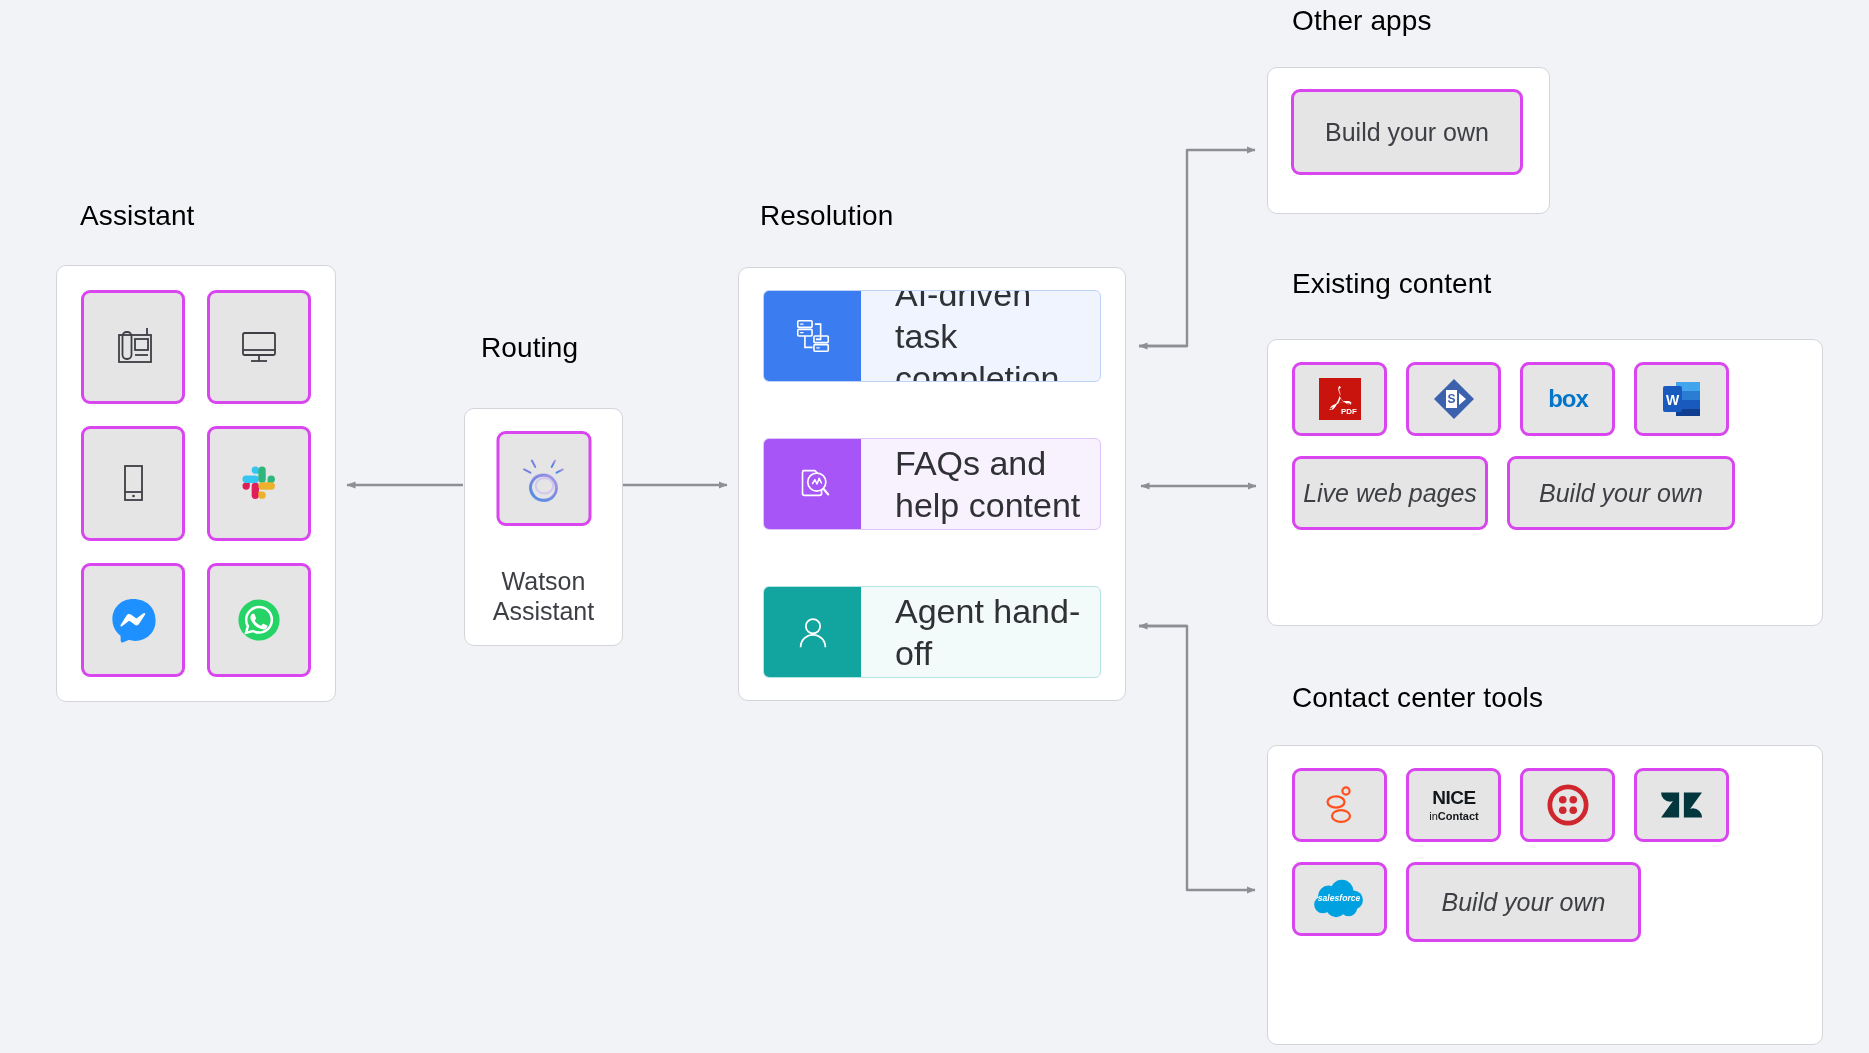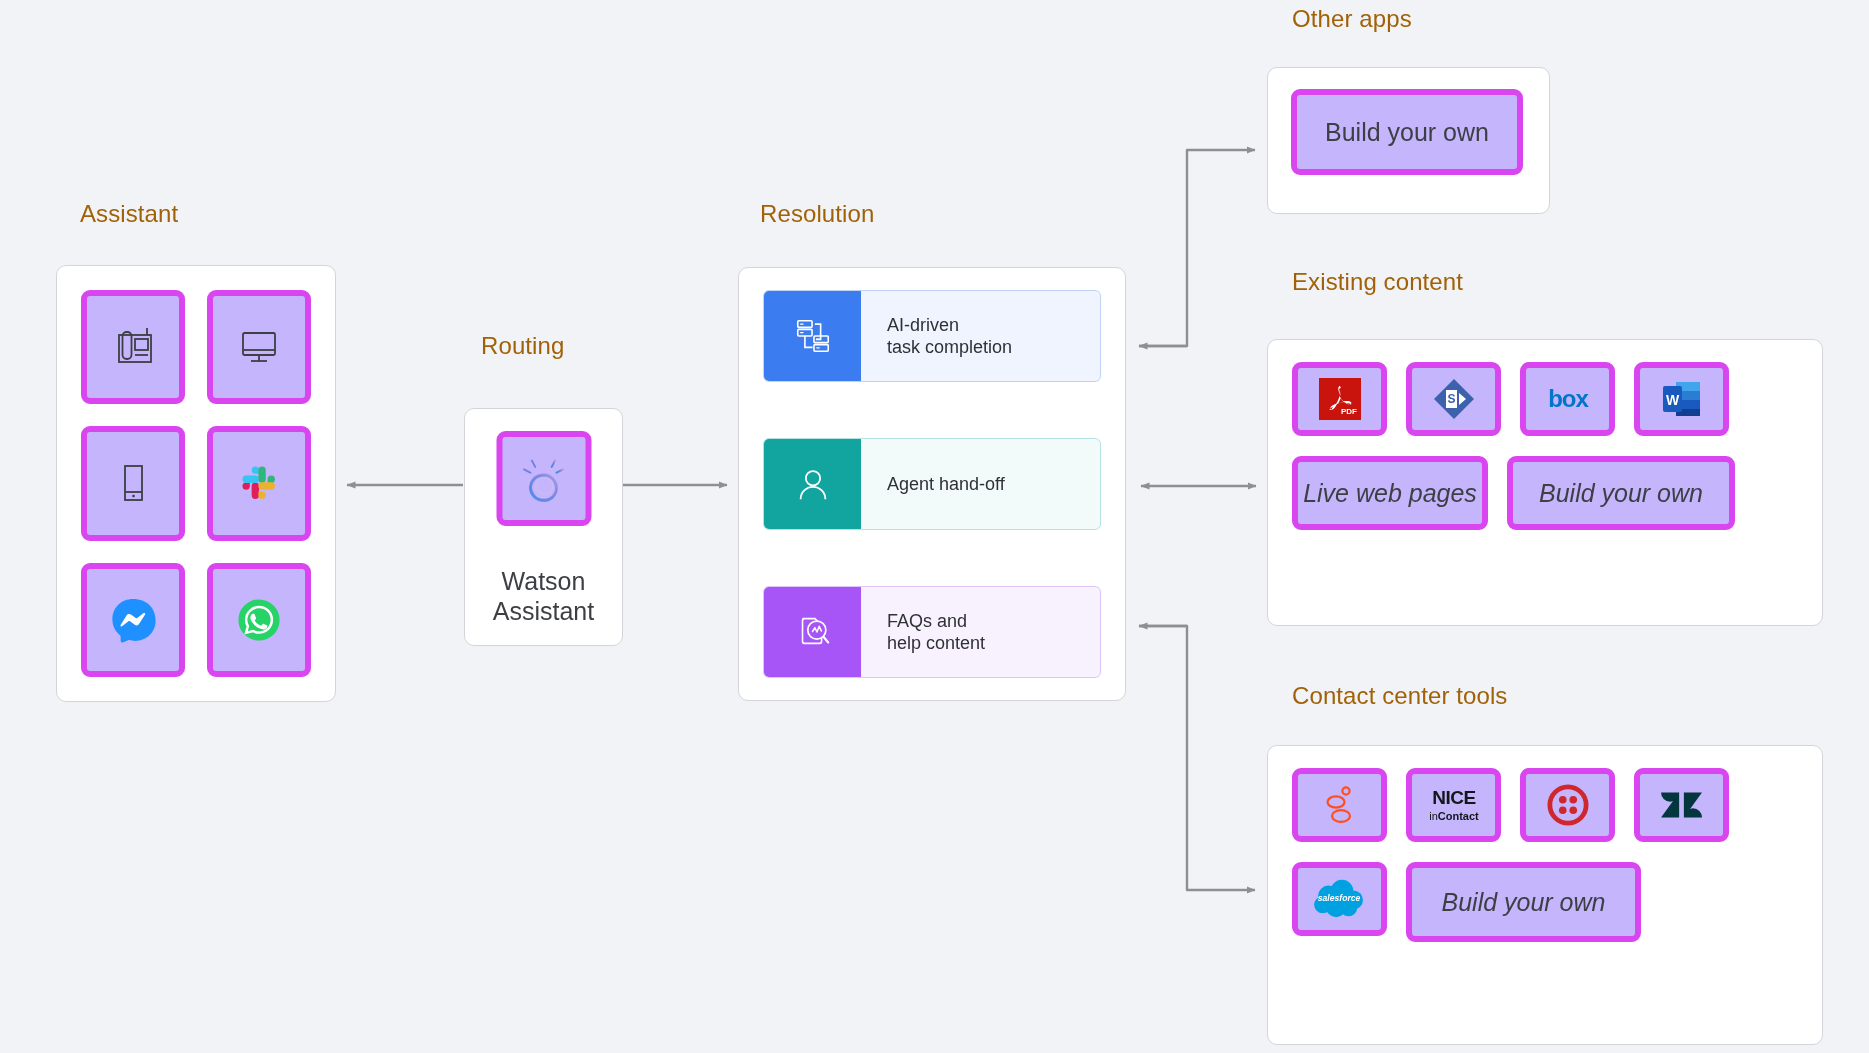--- a/index.html
+++ b/index.html
@@ -7,37 +7,37 @@
   html, body {
     width: 1869px; height: 1053px;
     background: #f2f3f7;
     font-family: "Liberation Sans", sans-serif;
     overflow: hidden;
   }
   #stage { position: relative; width: 1869px; height: 1053px; }
 
   .heading {
     position: absolute;
-    font-size: 24px;
+    font-size: 28px;
     font-weight: 400;
-    color: #a16207;
+    color: #000000;
     letter-spacing: 0.1px;
     white-space: nowrap;
   }
 
   .panel {
     position: absolute;
     background: #ffffff;
     border: 1px solid #d3d5da;
     border-radius: 10px;
   }
 
   .tile {
-    background: #c4b5fd;
-    border: 6px solid #d946ef;
+    background: #e5e5e5;
+    border: 3px solid #d946ef;
     border-radius: 9px;
     display: flex;
     align-items: center;
     justify-content: center;
   }
   .tile-label {
     font-size: 25px;
     color: #3d3f44;
     white-space: nowrap;
   }
@@ -80,21 +80,21 @@
     background: #f4f4f6;
   }
   .res-icon {
     width: 97px; flex: 0 0 97px;
     display: flex; align-items: center; justify-content: center;
   }
   .res-text {
     flex: 1;
     display: flex; align-items: center;
     padding-left: 26px;
-    font-size: 18px; line-height: 1.24; color: #2f3135;
+    font-size: 34px; line-height: 1.24; color: #2f3135; margin-left: 8px;
   }
   .res-row.blue  { border: 1px solid #bfd3f5; }
   .res-row.purple{ border: 1px solid #ddc5f7; }
   .res-row.teal  { border: 1px solid #b4e3e1; }
 
   
   #otherapps-panel { left: 1267px; top: 67px; width: 283px; height: 147px; }
   #existing-panel  { left: 1267px; top: 339px; width: 556px; height: 287px; }
   #contact-panel   { left: 1267px; top: 745px; width: 556px; height: 300px; }
 
@@ -285,47 +285,47 @@
           </svg>
         </div>
         <div class="res-text">
           <div>
             <div>AI-driven</div>
             <div>task completion</div>
           </div>
         </div>
       </div>
 
-      <div class="res-row teal" style="background:#f3fbfa;">
-        <div class="res-icon" style="background:#12a5a0;">
-          <svg width="42" height="40" viewBox="0 0 44 42">
-            <circle cx="22" cy="15" r="7.5" fill="none" stroke="#fff" stroke-width="1.9"></circle>
-            <path d="M9 37 a13 13 0 0 1 26 0" fill="none" stroke="#fff" stroke-width="1.9"></path>
-          </svg>
-        </div>
-        <div class="res-text">
-          <div>
-            <div>Agent hand-off</div>
-          </div>
-        </div>
-      </div>
-
       <div class="res-row purple" style="background:#f8f2fe;">
         <div class="res-icon" style="background:#a855f7;">
           <svg width="42" height="40" viewBox="0 0 44 42">
             <path d="M11 7 h13 l7 7 v17 a2 2 0 0 1 -2 2 H13 a2 2 0 0 1 -2 -2 V9 a2 2 0 0 1 2 -2z" fill="none" stroke="#fff" stroke-width="1.7"></path>
             <circle cx="26" cy="19" r="9.5" fill="#a855f7" stroke="#fff" stroke-width="1.8"></circle>
             <path d="M21.5 20.5 l2.5 -4 l2.2 4.5 l2.3 -6 l2.3 5" fill="none" stroke="#fff" stroke-width="1.6" stroke-linejoin="round" stroke-linecap="round"></path>
             <line x1="33" y1="26" x2="38" y2="32" stroke="#fff" stroke-width="2.2" stroke-linecap="round"></line>
           </svg>
         </div>
         <div class="res-text">
           <div>
             <div>FAQs and</div>
             <div>help content</div>
+          </div>
+        </div>
+      </div>
+
+      <div class="res-row teal" style="background:#f3fbfa;">
+        <div class="res-icon" style="background:#12a5a0;">
+          <svg width="42" height="40" viewBox="0 0 44 42">
+            <circle cx="22" cy="15" r="7.5" fill="none" stroke="#fff" stroke-width="1.9"></circle>
+            <path d="M9 37 a13 13 0 0 1 26 0" fill="none" stroke="#fff" stroke-width="1.9"></path>
+          </svg>
+        </div>
+        <div class="res-text">
+          <div>
+            <div>Agent hand-off</div>
           </div>
         </div>
       </div>
 
     </div>
   </div>
 
   <div class="heading" style="left:1292px; top:5px;">Other apps</div>
 
   <div class="panel" id="otherapps-panel">

